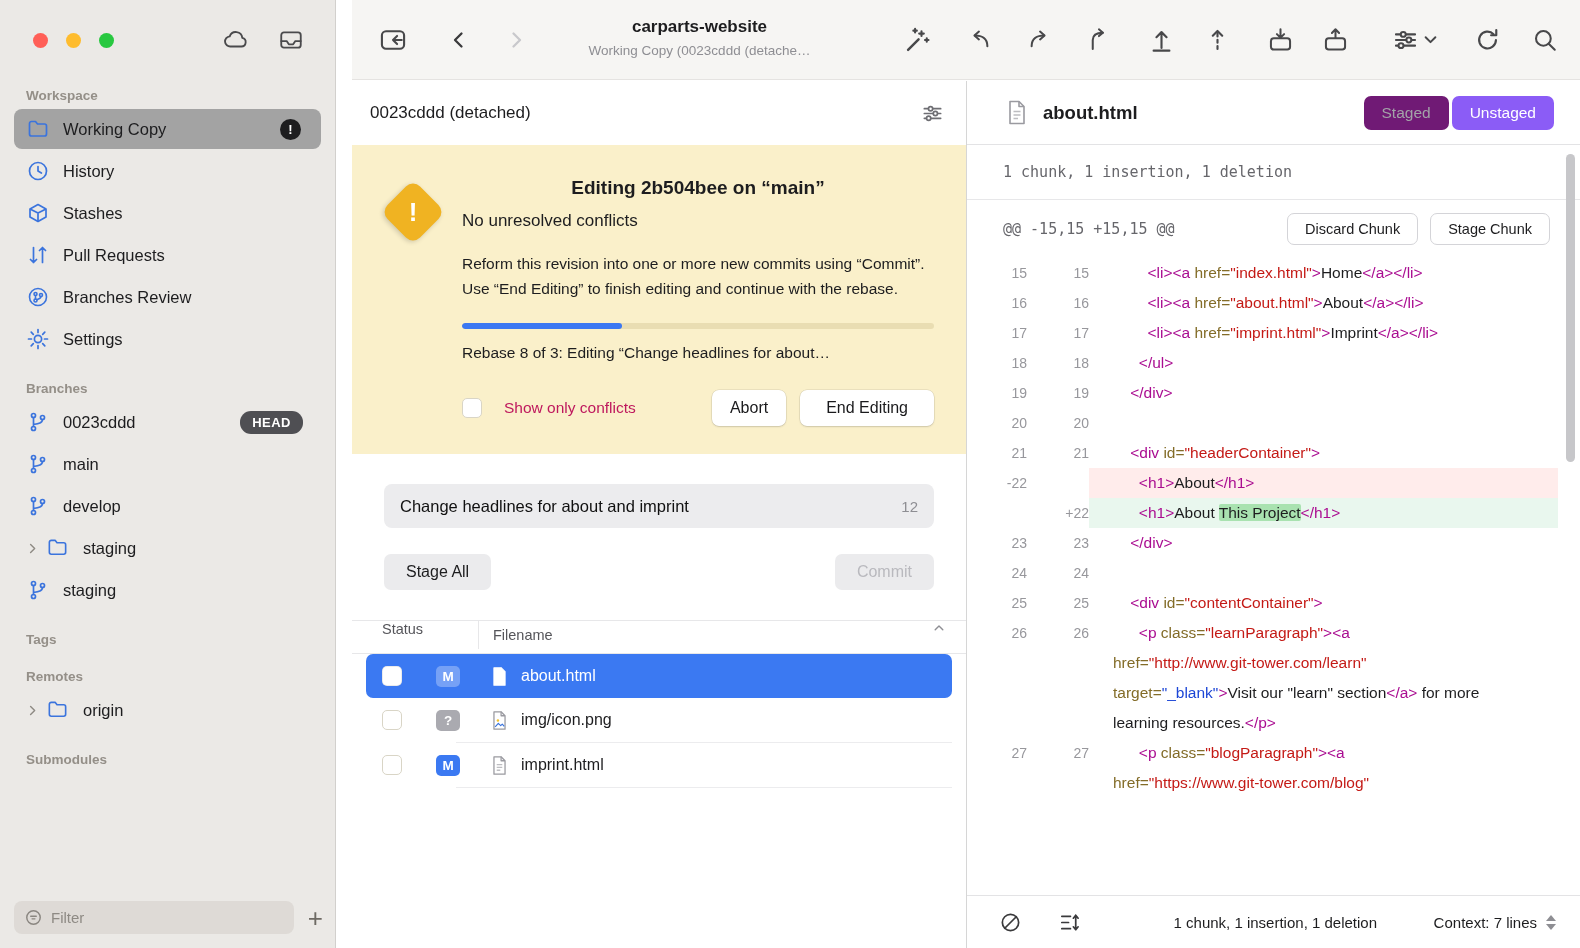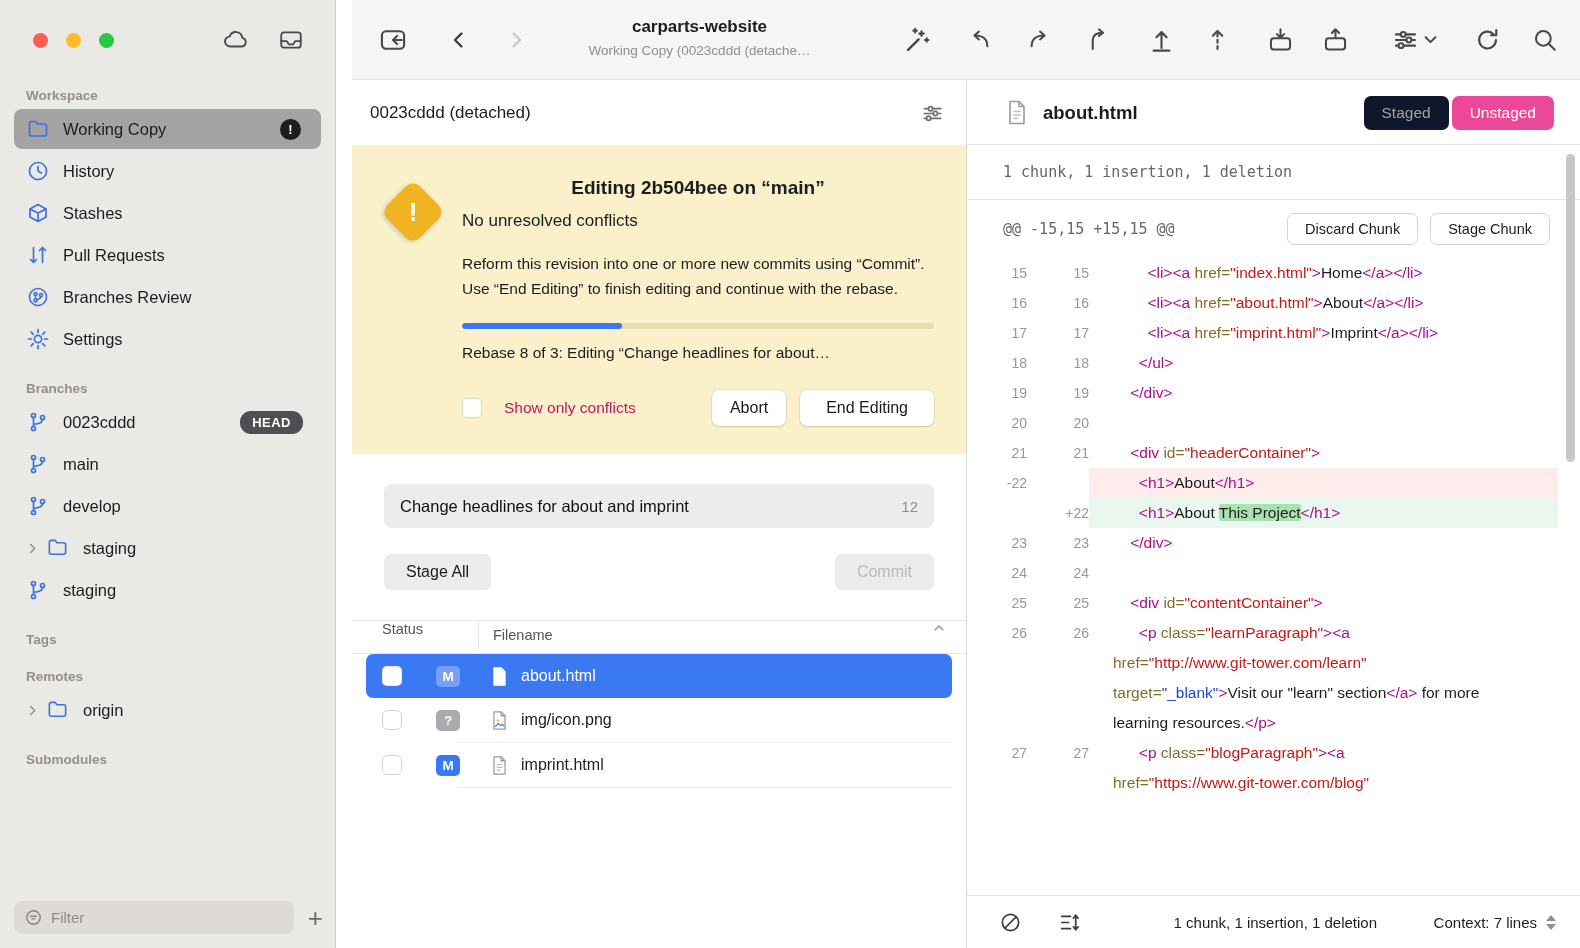--- a/index.html
+++ b/index.html
@@ -82,22 +82,22 @@
   .ft-row .ficon-doc { margin-left:30px; color:#9a9aa0; } .ft-row.selected .ficon-doc { color:rgba(255,255,255,.95); }
   .ft-row .fname { margin-left:12px; }
   .ft-sep { height:1px; background:#ececee; margin:0 14px 0 104px; }
 
   
   .right { flex:1; position:relative; background:#fff; overflow:hidden; }
   .r-header { height:64px; border-bottom:1px solid #e3e3e5; display:flex; align-items:center; padding:0 26px 0 38px; }
   .r-title { font-size:18.5px; font-weight:700; margin-left:14px; }
   .seg { margin-left:auto; display:flex; gap:3px; }
   .seg span { padding:8px 18px; border-radius:7px; font-size:15.5px; }
-  .seg .staged { background:#0f172a; color:#a3a3a8;text-align:center; }
-  .seg .unstaged { background:#ec4899; color:#fff; }
+  .seg .staged { background:#701a75; color:#a3a3a8;text-align:center; }
+  .seg .unstaged { background:#8b5cf6; color:#fff; }
   .r-summary { height:55px; border-bottom:1px solid #e7e7e9; display:flex; align-items:center; padding-left:36px; font-family:"DejaVu Sans Mono",monospace; font-size:15px; color:#66666b; }
   .r-chunk { height:57px; display:flex; align-items:center; padding:0 30px 0 36px; font-family:"DejaVu Sans Mono",monospace; font-size:15px; color:#66666b; }
   .chunk-btns { margin-left:auto; display:flex; gap:12px; }
   .btn-outline { background:#fff; border:1px solid #d4d4d8; border-radius:7px; padding:7px 17px; font-size:14.5px; color:#1d1d1f; font-family:"Liberation Sans",sans-serif; }
 
   .diff-body { position:absolute; top:177px; bottom:53px; left:0; right:22px; overflow:hidden; font-family:Liberation Sans, sans-serif; font-size:15.5px; line-height:30px; }
   .diff-row { display:flex; }
   .ln { flex-shrink:0; text-align:right; color:#97979c; font-size:14px; }
   .ln.old { width:60px; } .ln.new { width:62px; }
   .code { flex:1; padding:0 69px 0 24px; white-space:pre-wrap; overflow-wrap:break-word; color:var(--syn-text,#1d1d1f); min-height:30px; }

